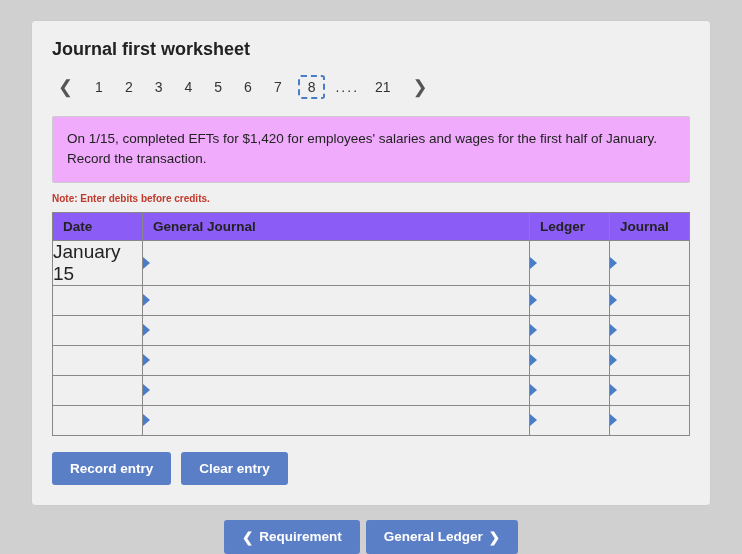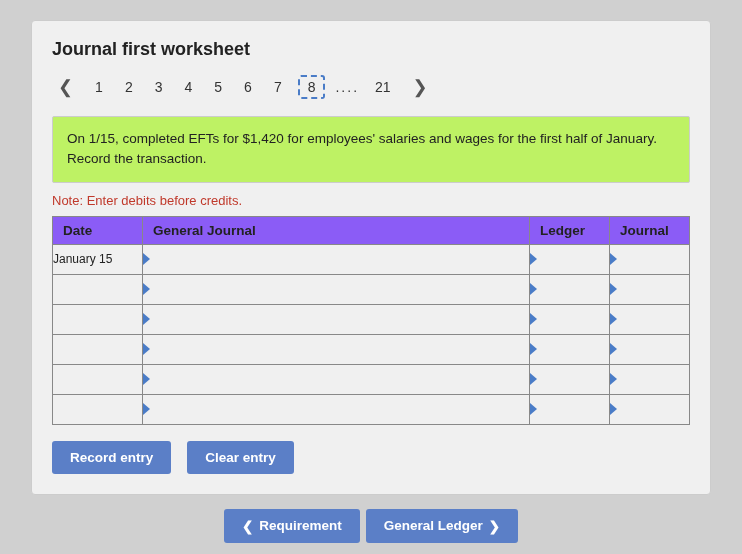--- a/index.html
+++ b/index.html
@@ -59,33 +59,34 @@
       border-radius: 3px;
       padding: 2px 8px;
       color: #333;
     }
     .page-dots {
       font-size: 14px;
       color: #333;
       letter-spacing: 2px;
     }
     .description-box {
-      background: #bef264;
+      background: #f0abfc;
       border: 1px solid #ccc;
       border-radius: 2px;
       padding: 12px 14px;
       margin-bottom: 10px;
       font-size: 13.5px;
       color: #222;
       line-height: 1.5;
     }
     .note-text {
       color: #c0392b;
-      font-size: 13px;
+      font-size: 10px;
       margin-bottom: 8px;
+      font-weight: bold;
     }
     .journal-table {
       width: 100%;
       border-collapse: collapse;
       border: 1px solid #888;
       margin-bottom: 16px;
     }
     .journal-table th {
       background: #8b5cf6;
       border: 1px solid #888;
@@ -109,21 +110,21 @@
       border: none;
       outline: none;
       background: transparent;
       padding: 0 6px;
       font-size: 13px;
     }
     .td-date {
       width: 90px;
       min-width: 90px;
       padding: 4px 8px;
-      font-size: 12px;
+      font-size: 19px;
       color: #222;
       vertical-align: middle;
     }
     .td-general {
       
     }
     .td-debit {
       width: 80px;
       min-width: 80px;
     }
@@ -144,21 +145,21 @@
       height: 0;
       border-top: 6px solid transparent;
       border-bottom: 6px solid transparent;
       border-left: 7px solid #4a7cc7;
     }
     .cell-with-triangle input {
       padding-left: 12px;
     }
     .bottom-buttons {
       display: flex;
-      gap: 16px;
+      gap: 10px;
       align-items: center;
     }
     .btn-blue {
       background: #5b7fc7;
       color: #fff;
       border: none;
       border-radius: 3px;
       padding: 9px 18px;
       font-size: 13.5px;
       font-weight: bold;

